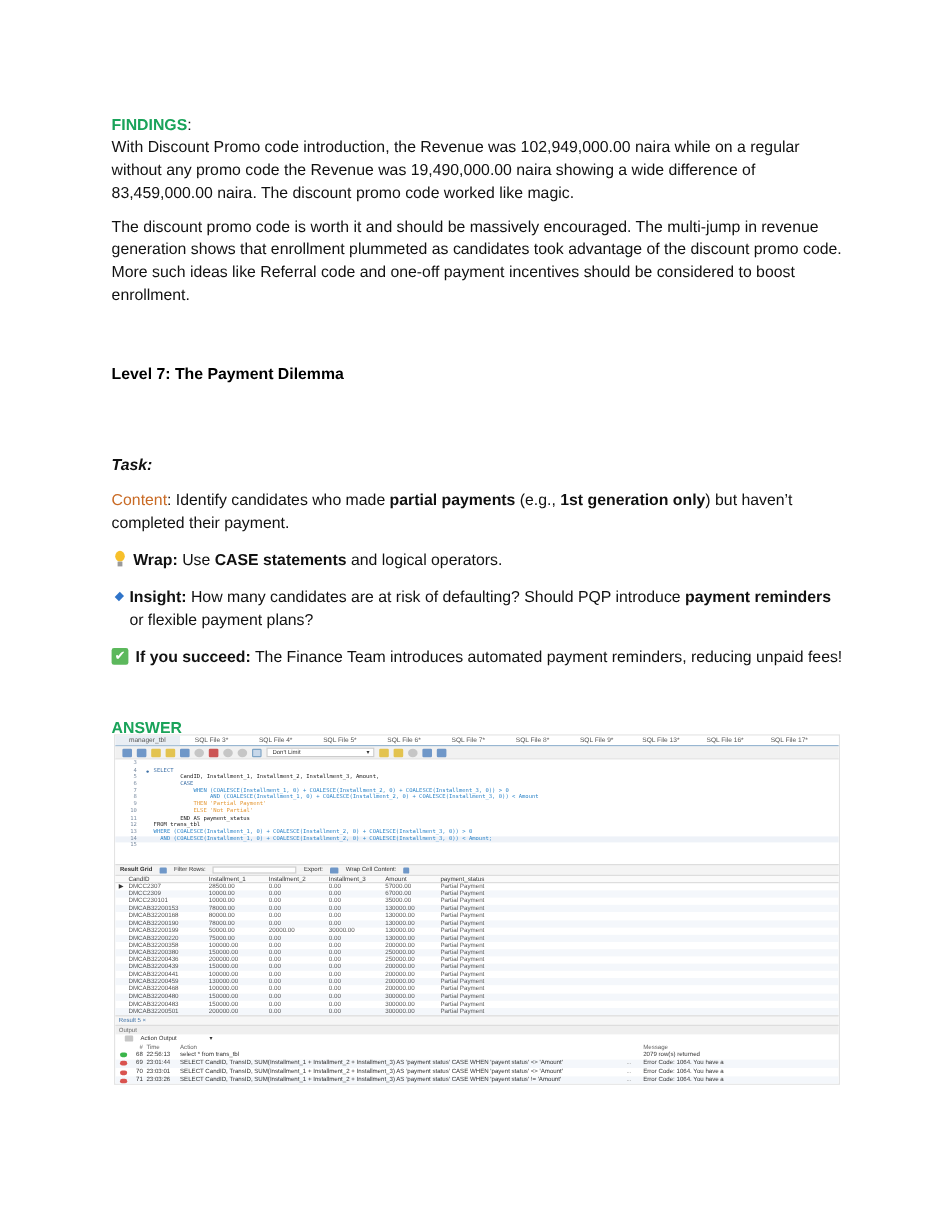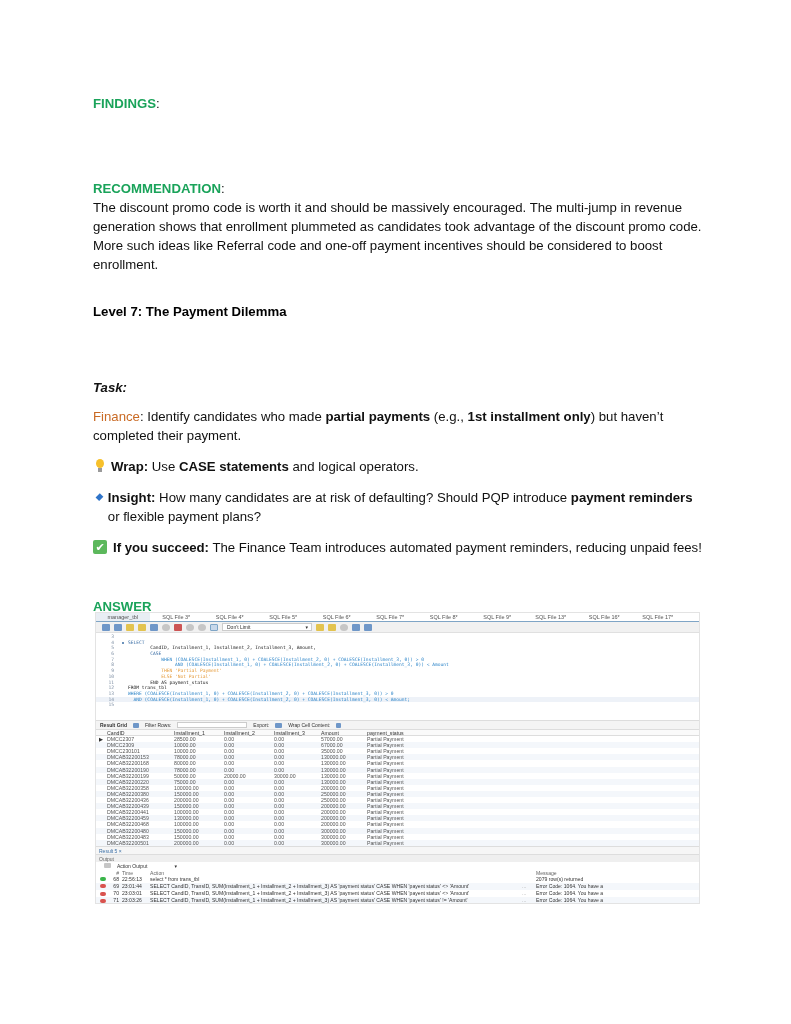--- a/index.html
+++ b/index.html
@@ -70,34 +70,34 @@
   .oc-d { width: 14px; color:#999; }
   .oc-m { width: 160px; overflow:hidden; }
 </style>
 </head>
 <body>
 
 <div class="page">
 
   <div class="txt" style="top:94px;">
     <div><span class="green">FINDINGS</span>:</div>
+    <div>With Discount Promo code introduction, the Revenue was 102,949,000.00 naira while on a regular without any promo code the Revenue was 19,490,000.00 naira showing a wide difference of 83,459,000.00 naira. The discount promo code worked like magic.</div>
   </div>
 
   <div class="txt" style="top:179px;">
-    <div><span class="green">RECOMMENDATION</span>:</div>
     <div>The discount promo code is worth it and should be massively encouraged. The multi-jump in revenue generation shows that enrollment plummeted as candidates took advantage of the discount promo code. More such ideas like Referral code and one-off payment incentives should be considered to boost enrollment.</div>
   </div>
 
   <div class="txt orange" style="top:302px;">Level 7: The Payment Dilemma</div>
 
 
   <div class="txt" style="top:378px;font-style:italic;"><b>Task:</b></div>
 
   <div class="txt" style="top:407px;">
-    <span class="orange-q">Finance</span><span>: Identify candidates who made </span><b>partial payments</b><span> (e.g., </span><b>1st installment only</b><span>) but haven’t completed their payment.</span>
+    <span class="orange-q">Content</span><span>: Identify candidates who made </span><b>partial payments</b><span> (e.g., </span><b>1st generation only</b><span>) but haven’t completed their payment.</span>
   </div>
 
   <div class="txt icon-line" style="top:457px;">
     <span class="bulb"></span>
     <span><b>Wrap:</b><span> Use </span><b>CASE statements</b><span> and logical operators.</span></span>
   </div>
 
   <div class="txt icon-line" style="top:488px;">
     <span class="diamond"></span>
     <span style="margin-left:-6px;"><b>Insight:</b><span> How many candidates are at risk of defaulting? Should PQP introduce </span><b>payment reminders</b><span> or flexible payment plans?</span></span>

